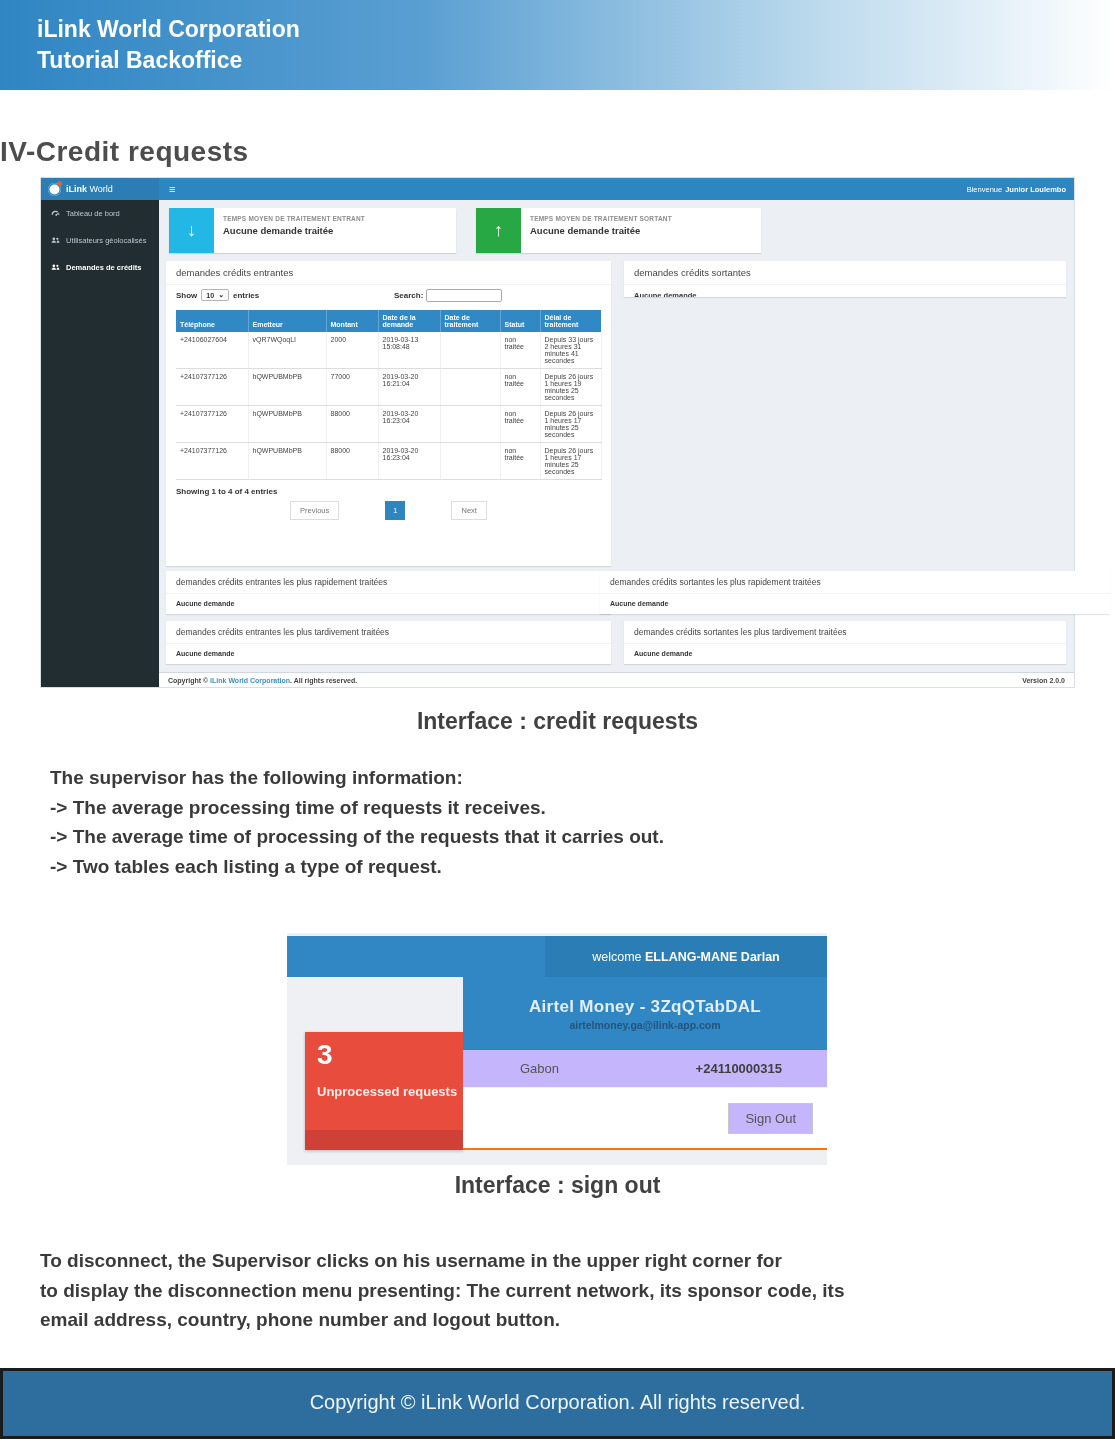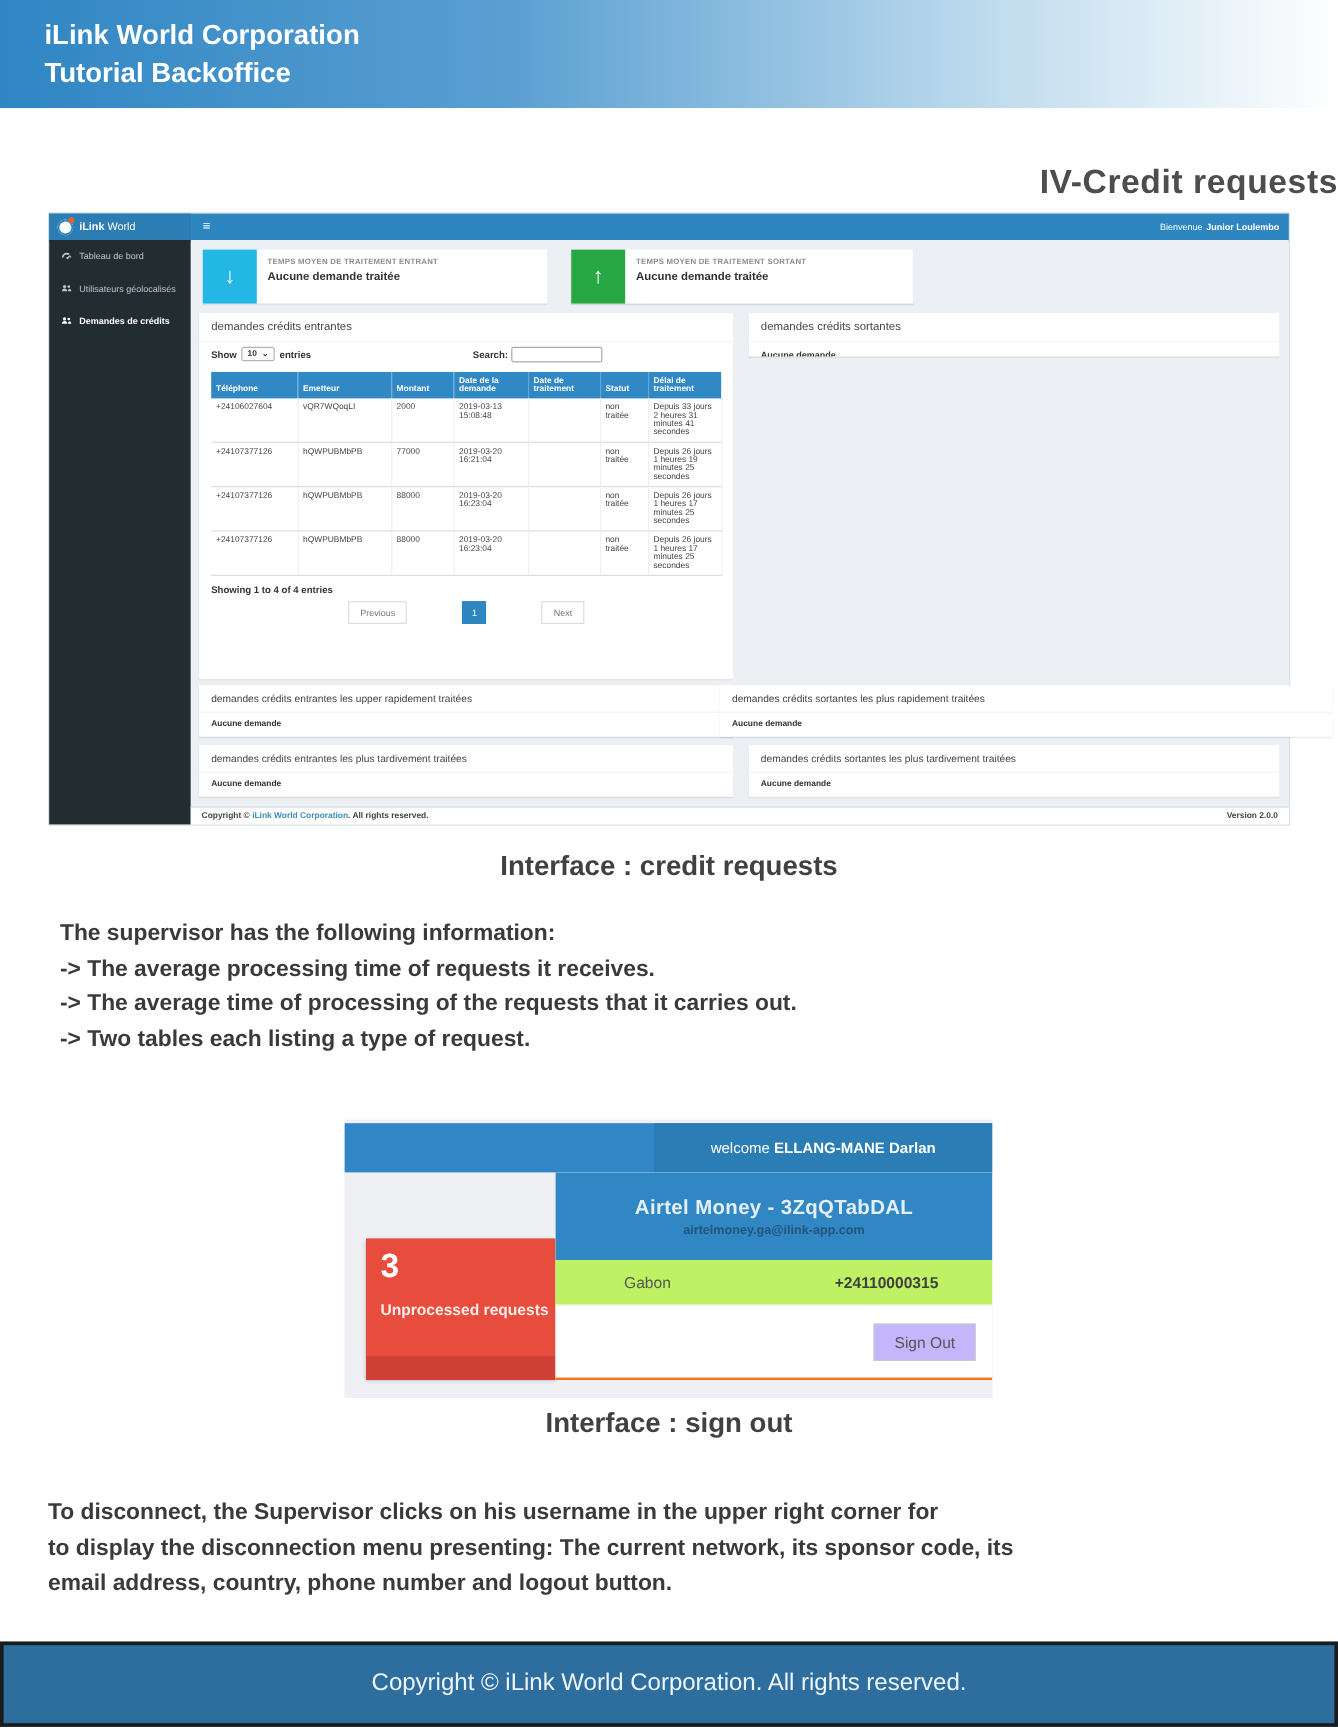--- a/index.html
+++ b/index.html
@@ -4,21 +4,21 @@
 <style>
   html,body{margin:0;padding:0;background:#fff;}
   .page{position:relative;width:1115px;height:1443px;background:#fff;
         font-family:"Liberation Sans",sans-serif;overflow:hidden;}
 
   
   .banner{position:absolute;left:0;top:0;width:1115px;height:90px;
           background:linear-gradient(to right,#2f86c3 0%,#5a9fd2 38%,#b9d8ec 72%,#ffffff 100%);}
   .banner-text{padding:14px 0 0 37px;color:#fff;font-size:23px;font-weight:600;line-height:31px;}
 
-  .doc-title{position:absolute;left:0;top:136px;width:100%;text-align:right;
+  .doc-title{position:absolute;left:0;top:136px;width:100%;text-align:left;
              font-size:28px;font-weight:bold;color:#4d4d4d;letter-spacing:.5px;}
 
   
   .shot1{position:absolute;left:40px;top:177px;width:1035px;height:511px;background:#ecf0f5;
          border:1px solid #d9dfe5;box-sizing:border-box;font-family:"Liberation Sans",sans-serif;}
   .s1-topbar{position:absolute;left:0;top:0;right:0;height:24px;background:#2e86c1;}
   .s1-brand{position:absolute;left:0;top:0;width:118px;height:22px;background:#2c7db3;
             display:flex;align-items:center;gap:5px;padding-left:7px;box-sizing:border-box;}
   .logo{width:13px;height:13px;border-radius:50%;background:#fff;position:relative;
         box-shadow:inset 0 0 0 1.5px #2e86c1;}
@@ -81,21 +81,21 @@
   
   .shot2{position:absolute;left:287px;top:933px;width:540px;height:232px;background:#eef0f3;overflow:hidden;}
   .s2-topbar{position:absolute;left:0;top:3px;width:540px;height:41px;background:#3187c3;}
   .s2-welcome{position:absolute;left:258px;top:3px;width:282px;height:41px;background:#2b7db6;
               display:flex;align-items:center;justify-content:center;color:#fff;font-size:12.5px;cursor:pointer;}
   .s2-panel{position:absolute;left:176px;top:44px;width:364px;height:173px;background:#fff;
             border-bottom:3px solid #f97316;z-index:3;box-sizing:border-box;}
   .s2-panel-blue{height:73px;background:#3187c3;text-align:center;box-sizing:border-box;padding-top:20px;}
   .s2-network{font-size:17px;font-weight:bold;color:#e3eef7;letter-spacing:.3px;}
   .s2-email{font-size:10.5px;font-weight:bold;color:#23557e;margin-top:2px;}
-  .s2-row{position:relative;height:37px;border-bottom:1px solid #f2f2f2;background:#bef264;text-align:right;}
+  .s2-row{position:relative;height:37px;border-bottom:1px solid #f2f2f2;background:#c4b5fd;text-align:right;}
   .s2-country{position:absolute;left:57px;top:11px;font-size:13px;color:#555;}
   .s2-phone{position:absolute;right:45px;top:11px;font-size:13px;font-weight:bold;color:#3f3f3f;}
   .s2-signout-row{position:relative;height:60px;background:#fff;}
   .s2-signout{position:absolute;right:14px;top:15px;padding:7px 16px;background:#c4b5fd;border:1px solid #c8c8c8;
               font-size:13px;color:#555;font-family:"Liberation Sans",sans-serif;cursor:pointer;}
   .s2-redcard{position:absolute;left:18px;top:99px;width:158px;height:118px;background:#e74c3c;z-index:2;
               overflow:hidden;box-shadow:0 1px 3px rgba(0,0,0,.25);}
   .s2-redcard .count{margin:8px 0 0 12px;font-size:28px;font-weight:bold;color:#fff;line-height:30px;}
   .s2-redcard .rc-label{margin:14px 0 0 12px;font-size:13px;font-weight:bold;color:#fdecea;white-space:nowrap;}
   .s2-redstrip{position:absolute;left:0;bottom:0;width:100%;height:20px;background:#cf4136;}
@@ -260,21 +260,21 @@
           <span class="page-btn">Next</span>
         </div>
       </div>
 
       <div class="panel" id="p-out">
         <div class="panel-title">demandes crédits sortantes</div>
         <div class="panel-empty">Aucune demande</div>
       </div>
 
       <div class="panel" id="p-b1">
-        <div class="panel-title" style="font-size:8.5px">demandes crédits entrantes les upper rapidement traitées</div>
+        <div class="panel-title" style="font-size:8.5px">demandes crédits entrantes les plus rapidement traitées</div>
         <div class="panel-empty" style="font-size:7px">Aucune demande</div>
       </div>
       <div class="panel" id="p-b2">
         <div class="panel-title" style="font-size:8.5px">demandes crédits sortantes les plus rapidement traitées</div>
         <div class="panel-empty" style="font-size:7px">Aucune demande</div>
       </div>
       <div class="panel" id="p-b3">
         <div class="panel-title" style="font-size:8.5px">demandes crédits entrantes les plus tardivement traitées</div>
         <div class="panel-empty" style="font-size:7px">Aucune demande</div>
       </div>

